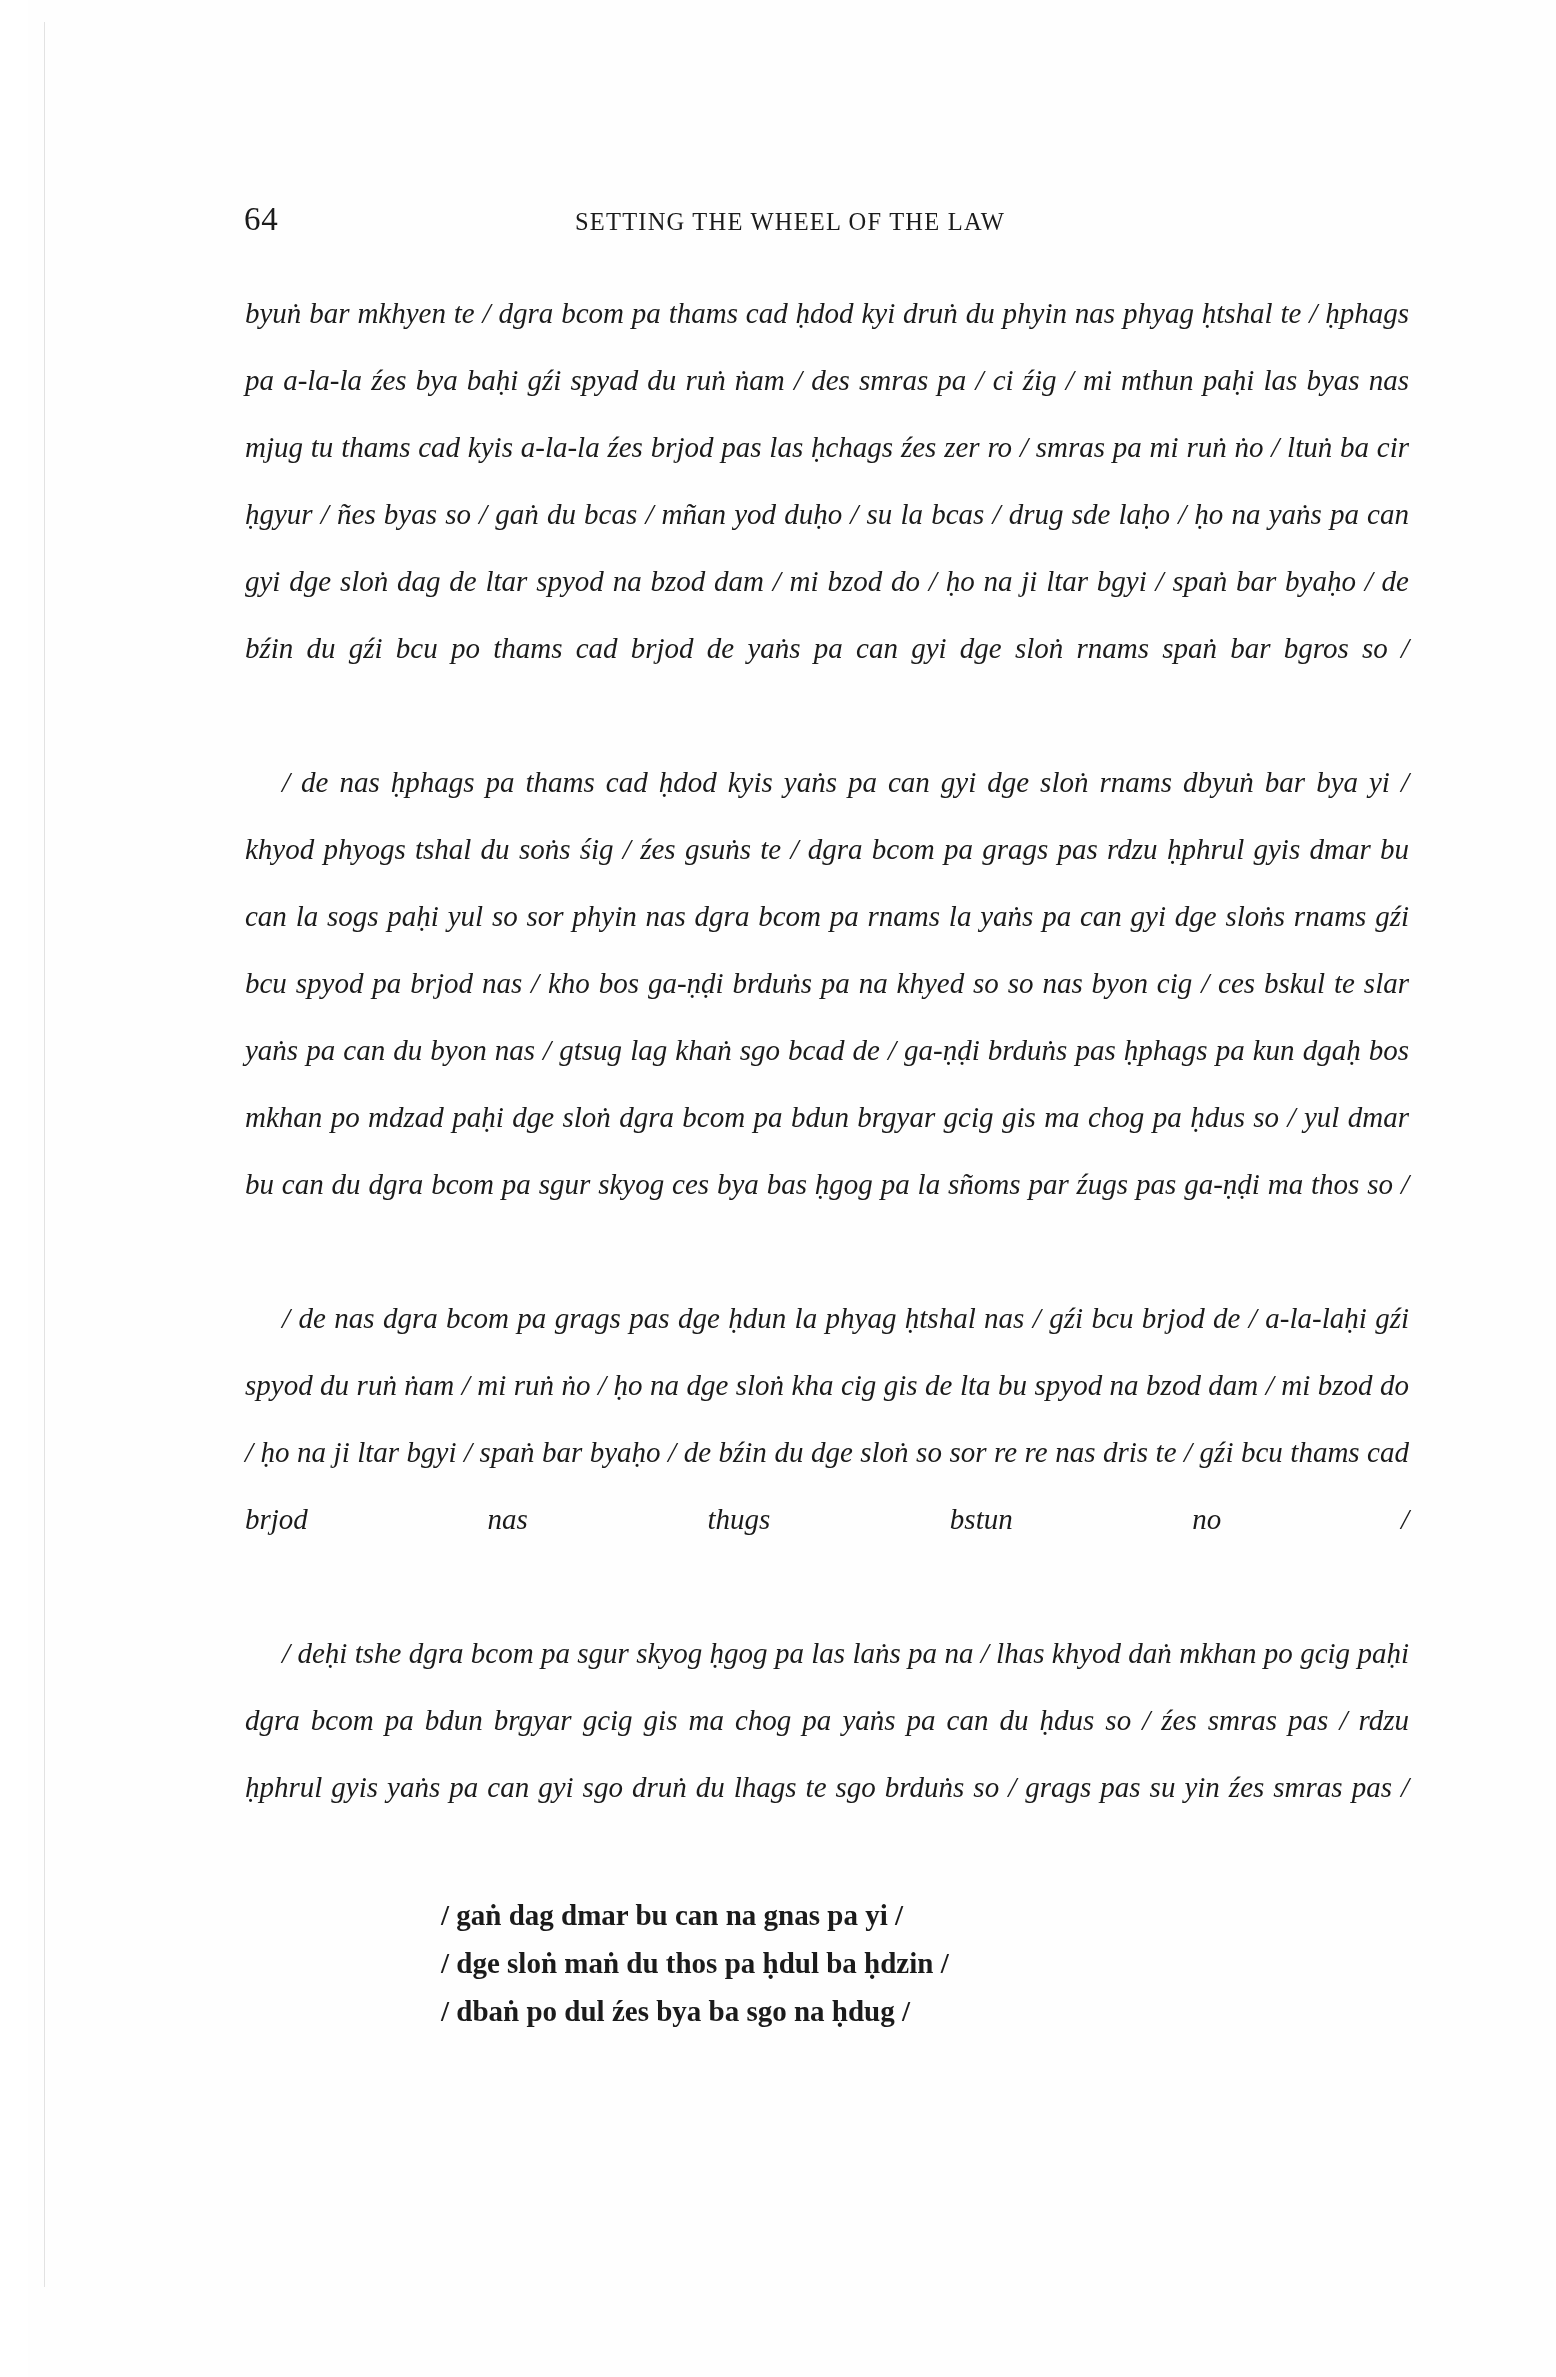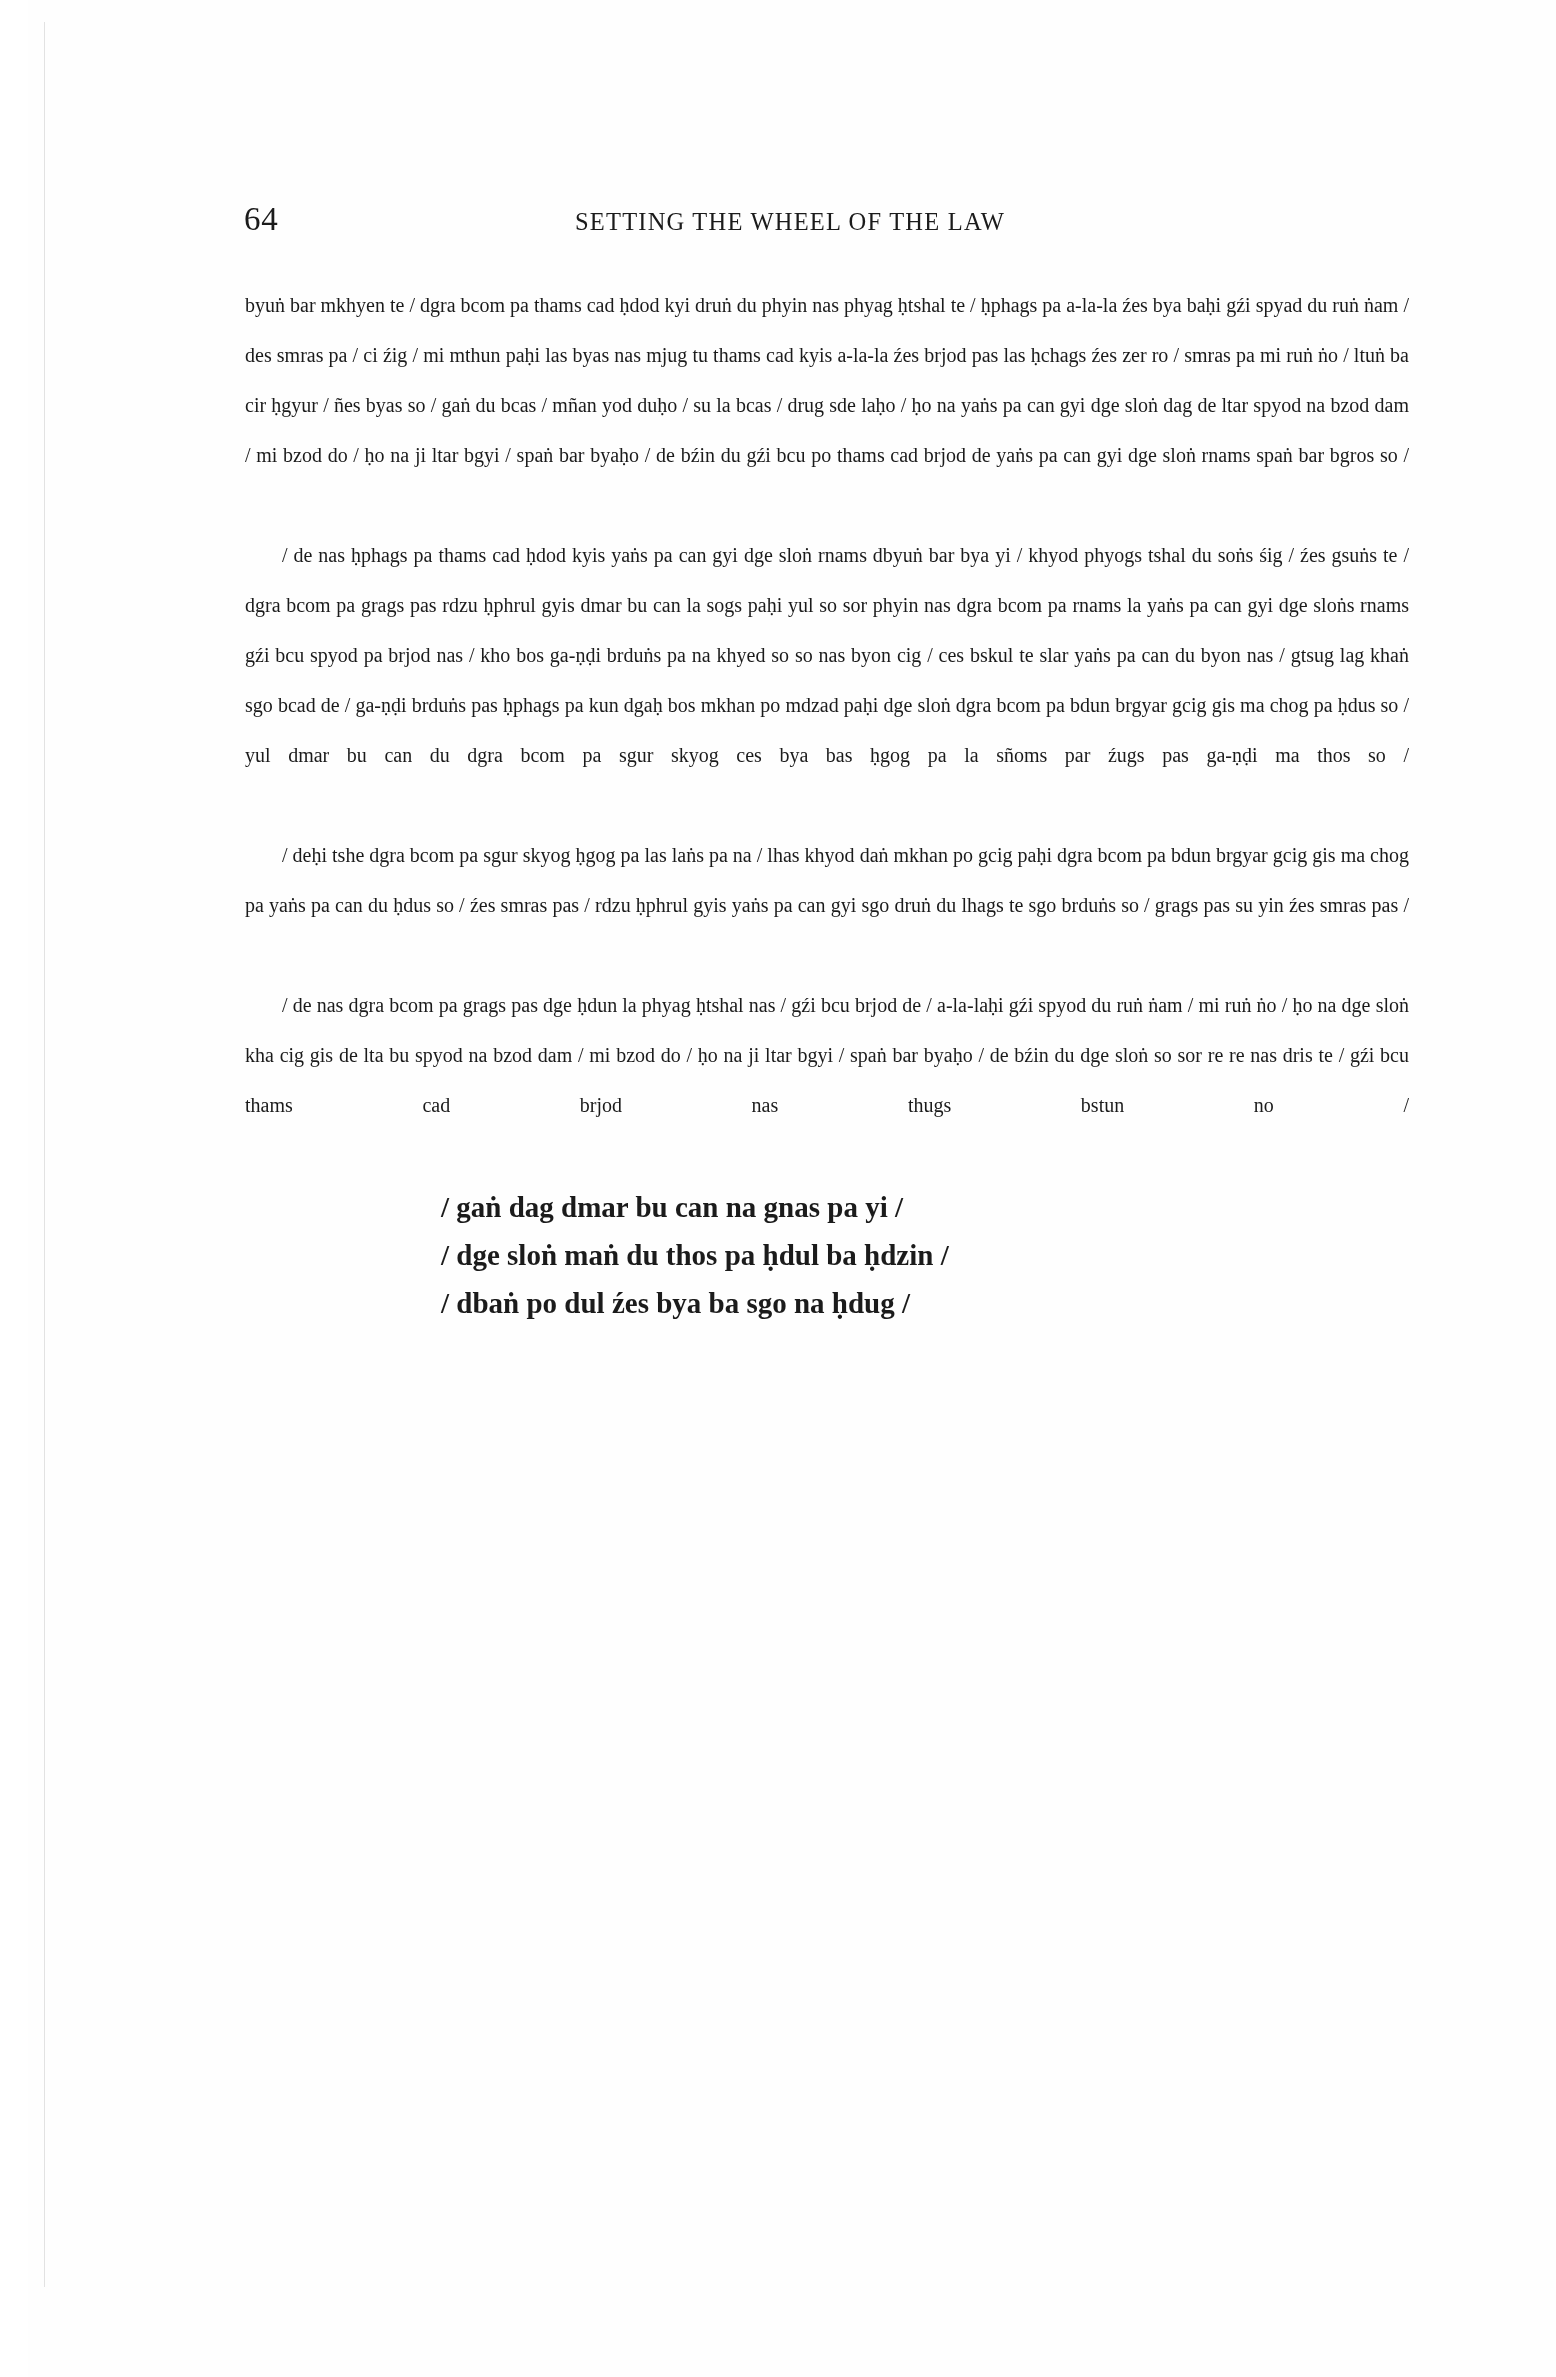--- a/index.html
+++ b/index.html
@@ -64,25 +64,26 @@
     text-transform: uppercase;
   }
   .content {
     position: absolute;
     top: 280px;
     left: 217px;
     width: 1164px;
   }
   p.block {
     margin: 0 0 0 0;
-    font-size: 20px;
-    line-height: 50px;
+    font-size: 29px;
+    line-height: 67px;
     text-align: justify;
     text-justify: inter-word;
     hyphens: none;
+    font-style: italic;
   }
   p.block.indent {
     text-indent: 37px;
   }
   .verse {
     margin-top: 2.9px;
     margin-left: 196px;
     font-size: 29px;
     line-height: 48px;
     font-weight: bold;
@@ -109,23 +110,23 @@
     <div class="folio">64</div>
     <div class="running-head">SETTING THE WHEEL OF THE LAW</div>
   </div>
 
   <div class="content">
 
     <p class="block">byuṅ bar mkhyen te / dgra bcom pa thams cad ḥdod kyi druṅ du phyin nas phyag ḥtshal te / ḥphags pa a-la-la źes bya baḥi gźi spyad du ruṅ ṅam / des smras pa / ci źig / mi mthun paḥi las byas nas mjug tu thams cad kyis a-la-la źes brjod pas las ḥchags źes zer ro / smras pa mi ruṅ ṅo / ltuṅ ba cir ḥgyur / ñes byas so / gaṅ du bcas / mñan yod duḥo / su la bcas / drug sde laḥo / ḥo na yaṅs pa can gyi dge sloṅ dag de ltar spyod na bzod dam / mi bzod do / ḥo na ji ltar bgyi / spaṅ bar byaḥo / de bźin du gźi bcu po thams cad brjod de yaṅs pa can gyi dge sloṅ rnams spaṅ bar bgros so /</p>
 
     <p class="block indent">/ de nas ḥphags pa thams cad ḥdod kyis yaṅs pa can gyi dge sloṅ rnams dbyuṅ bar bya yi / khyod phyogs tshal du soṅs śig / źes gsuṅs te / dgra bcom pa grags pas rdzu ḥphrul gyis dmar bu can la sogs paḥi yul so sor phyin nas dgra bcom pa rnams la yaṅs pa can gyi dge sloṅs rnams gźi bcu spyod pa brjod nas / kho bos ga-ṇḍi brduṅs pa na khyed so so nas byon cig / ces bskul te slar yaṅs pa can du byon nas / gtsug lag khaṅ sgo bcad de / ga-ṇḍi brduṅs pas ḥphags pa kun dgaḥ bos mkhan po mdzad paḥi dge sloṅ dgra bcom pa bdun brgyar gcig gis ma chog pa ḥdus so / yul dmar bu can du dgra bcom pa sgur skyog ces bya bas ḥgog pa la sñoms par źugs pas ga-ṇḍi ma thos so /</p>
 
+    <p class="block indent">/ de nas dgra bcom pa grags pas dge ḥdun la phyag ḥtshal nas / gźi bcu brjod de / a-la-laḥi gźi spyod du ruṅ ṅam / mi ruṅ ṅo / ḥo na dge sloṅ kha cig gis de lta bu spyod na bzod dam / mi bzod do / ḥo na ji ltar bgyi / spaṅ bar byaḥo / de bźin du dge sloṅ so sor re re nas dris te / gźi bcu thams cad brjod nas thugs bstun no /</p>
+
     <p class="block indent">/ deḥi tshe dgra bcom pa sgur skyog ḥgog pa las laṅs pa na / lhas khyod daṅ mkhan po gcig paḥi dgra bcom pa bdun brgyar gcig gis ma chog pa yaṅs pa can du ḥdus so / źes smras pas / rdzu ḥphrul gyis yaṅs pa can gyi sgo druṅ du lhags te sgo brduṅs so / grags pas su yin źes smras pas /</p>
-
-    <p class="block indent">/ de nas dgra bcom pa grags pas dge ḥdun la phyag ḥtshal nas / gźi bcu brjod de / a-la-laḥi gźi spyod du ruṅ ṅam / mi ruṅ ṅo / ḥo na dge sloṅ kha cig gis de lta bu spyod na bzod dam / mi bzod do / ḥo na ji ltar bgyi / spaṅ bar byaḥo / de bźin du dge sloṅ so sor re re nas dris te / gźi bcu thams cad brjod nas thugs bstun no /</p>
 
     <div class="verse">
       <div>/ gaṅ dag dmar bu can na gnas pa yi /</div>
       <div>/ dge sloṅ maṅ du thos pa ḥdul ba ḥdzin /</div>
       <div>/ dbaṅ po dul źes bya ba sgo na ḥdug /</div>
     </div>
 
 
   </div>
 </div>

